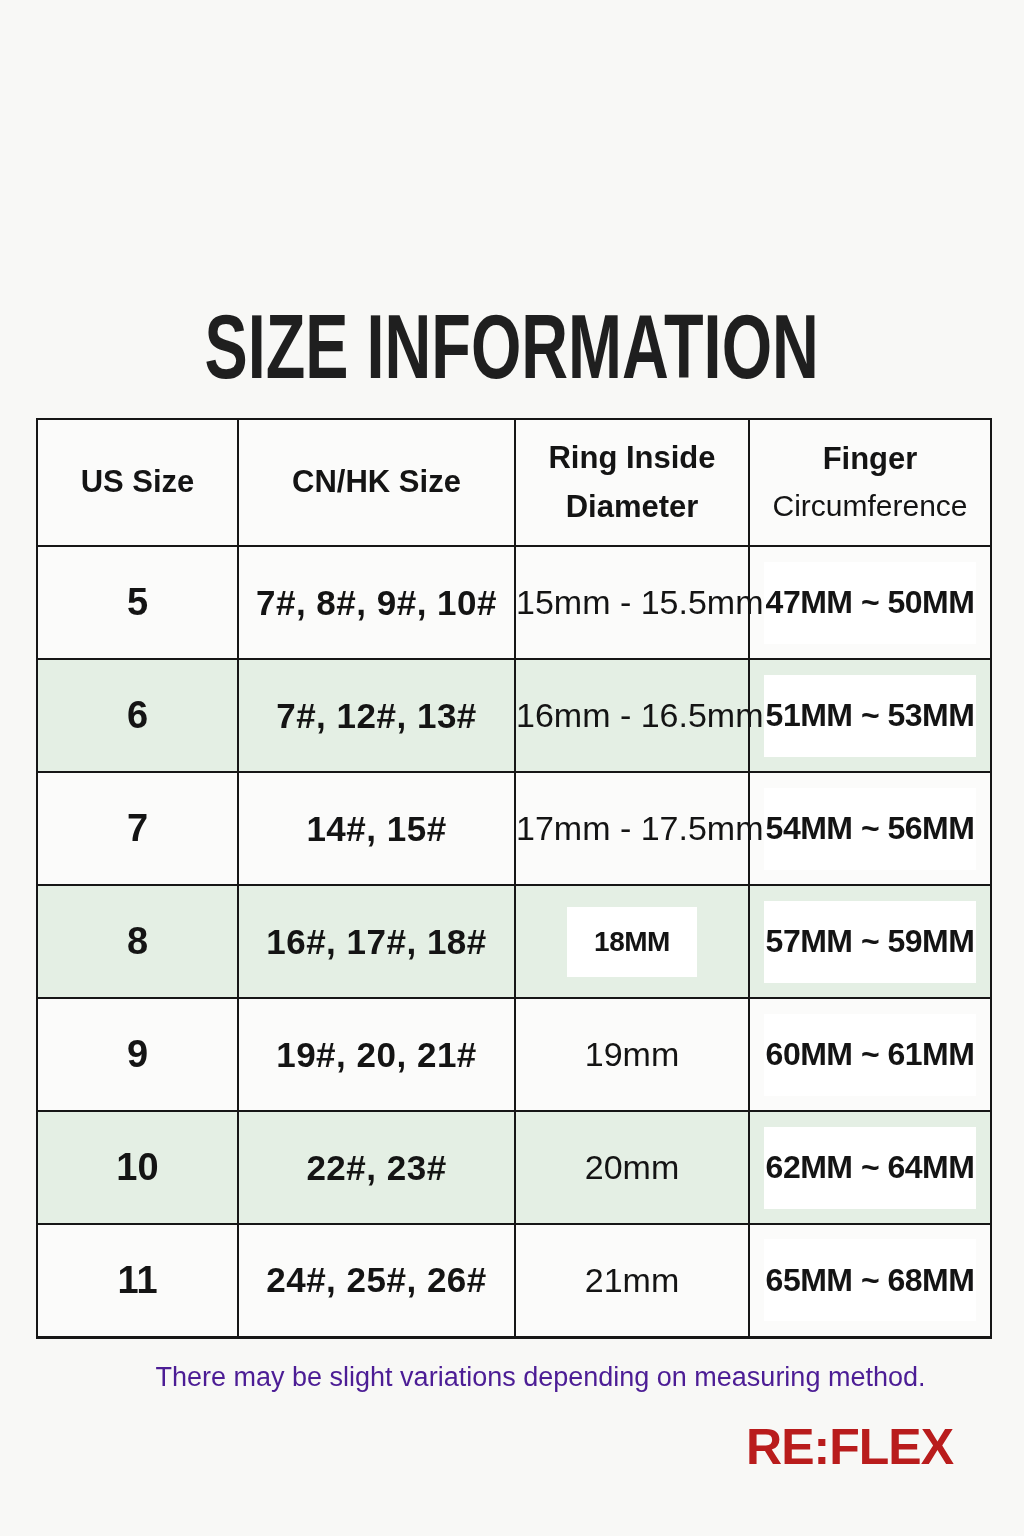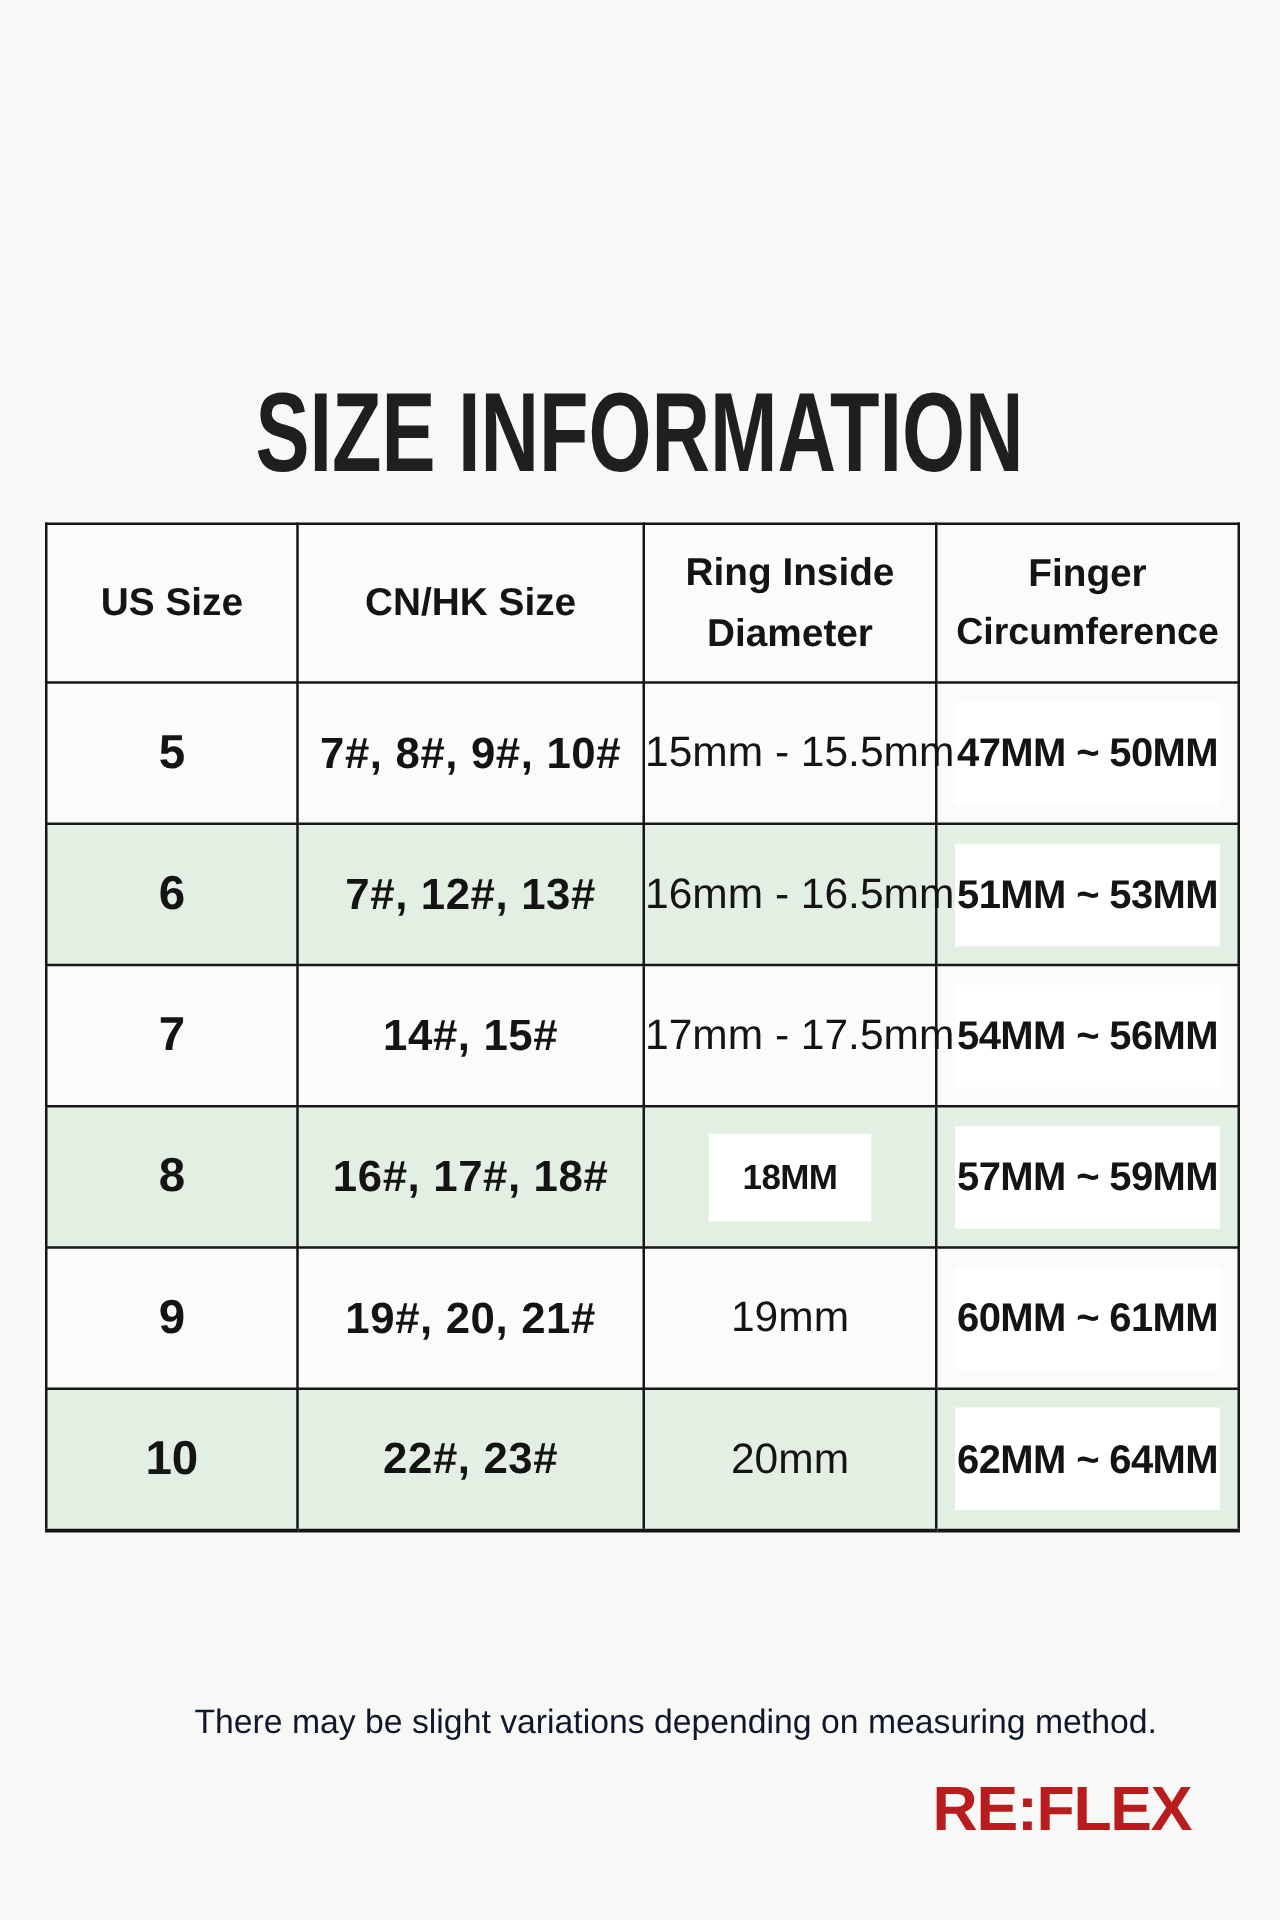--- a/index.html
+++ b/index.html
@@ -65,21 +65,21 @@
 
   .size-table tr.shaded td { background: #e4efe4; }
 
   .size-table th {
     font-size: 31px;
     font-weight: 700;
     line-height: 1.55;
   }
   .size-table th .sub-regular {
     display: block;
-    font-weight: 700;
+    font-weight: 400;
     font-size: 30px;
   }
   .size-table th .sub-bold {
     display: block;
     font-weight: 700;
   }
 
   td.cell-us {
     font-size: 38px;
     font-weight: 700;
@@ -125,21 +125,21 @@
   .footnote {
     position: absolute;
     top: 1362px;
     left: 0;
     width: 1024px;
     box-sizing: border-box;
     padding-left: 57px;
     text-align: center;
     font-size: 27px;
     font-weight: 400;
-    color: #0f172a;
+    color: #4c1d95;
     line-height: 30px;
   }
   .brand {
     position: absolute;
     top: 1422px;
     right: 71px;
     font-size: 50px;
     font-weight: 700;
     letter-spacing: -1px;
     color: #b91c1c;
@@ -222,18 +222,26 @@
       </td>
     </tr>
     <tr class="shaded">
       <td class="cell-us">10</td>
       <td class="cell-cn">22#, 23#</td>
       <td class="cell-dia">20mm</td>
       <td>
         <span class="patch circ-patch">62MM ~ 64MM</span>
       </td>
     </tr>
+    <tr>
+      <td class="cell-us">11</td>
+      <td class="cell-cn">24#, 25#, 26#</td>
+      <td class="cell-dia">21mm</td>
+      <td>
+        <span class="patch circ-patch">65MM ~ 68MM</span>
+      </td>
+    </tr>
   </tbody>
 </table>
 
 <div class="footnote">There may be slight variations depending on measuring method.</div>
 
 <div class="brand">RE:FLEX</div>
 
 </body></html>

